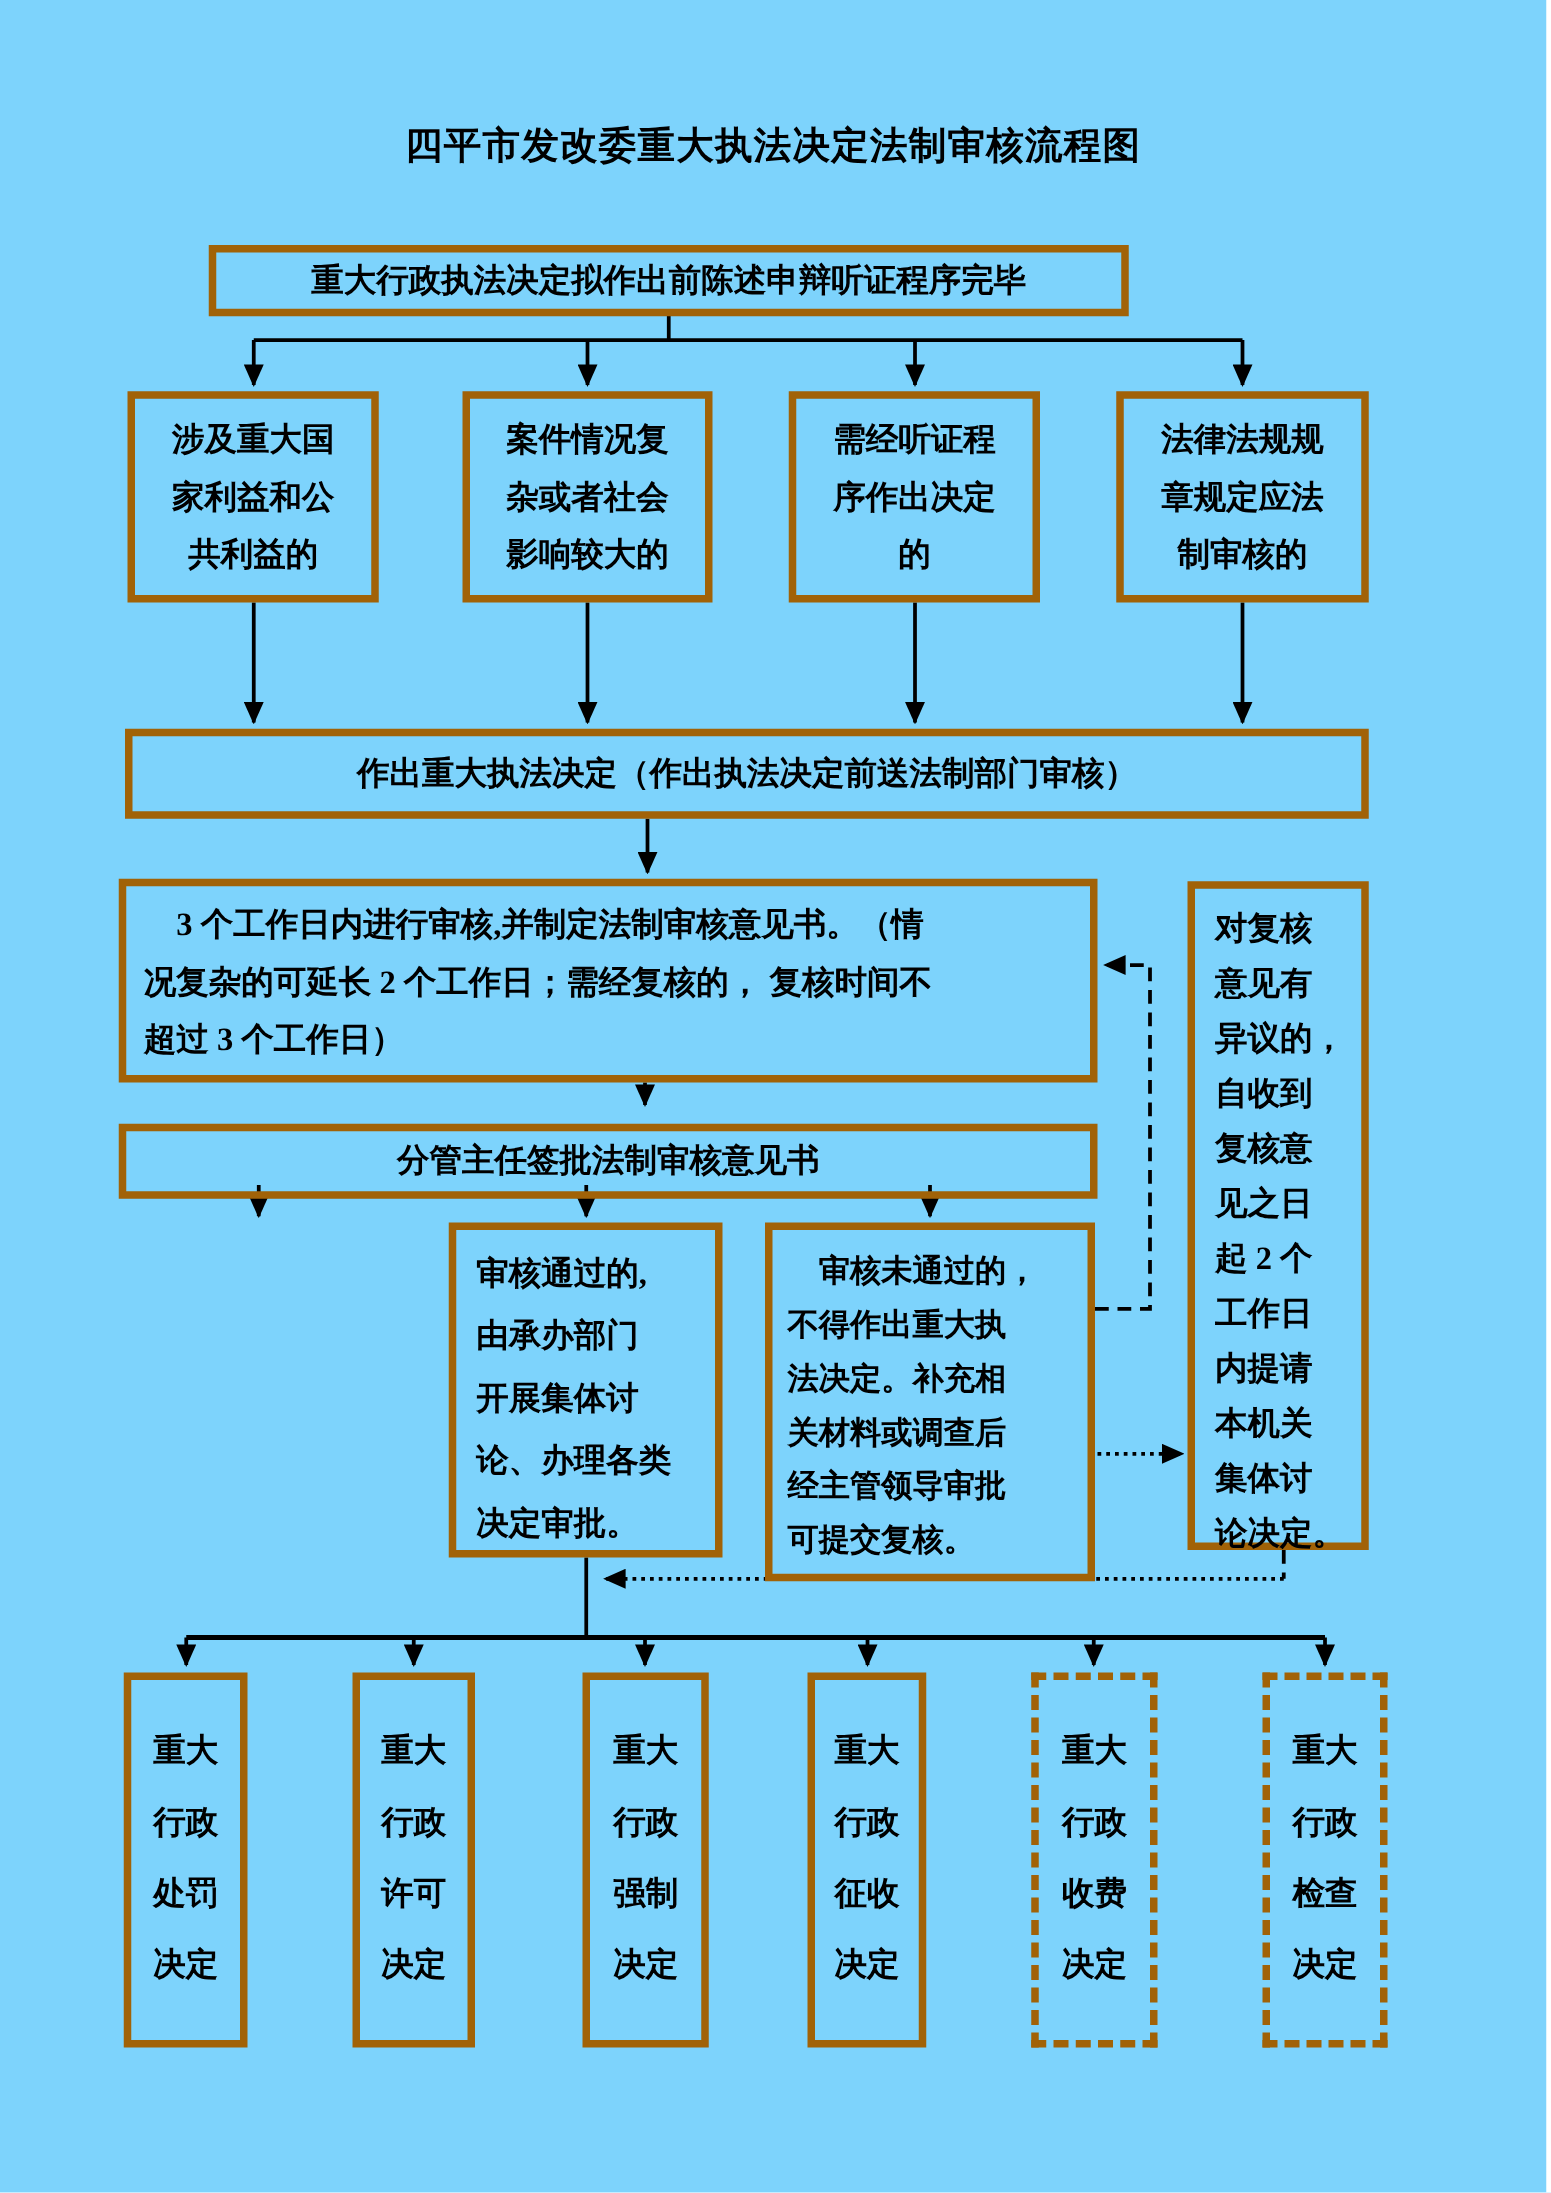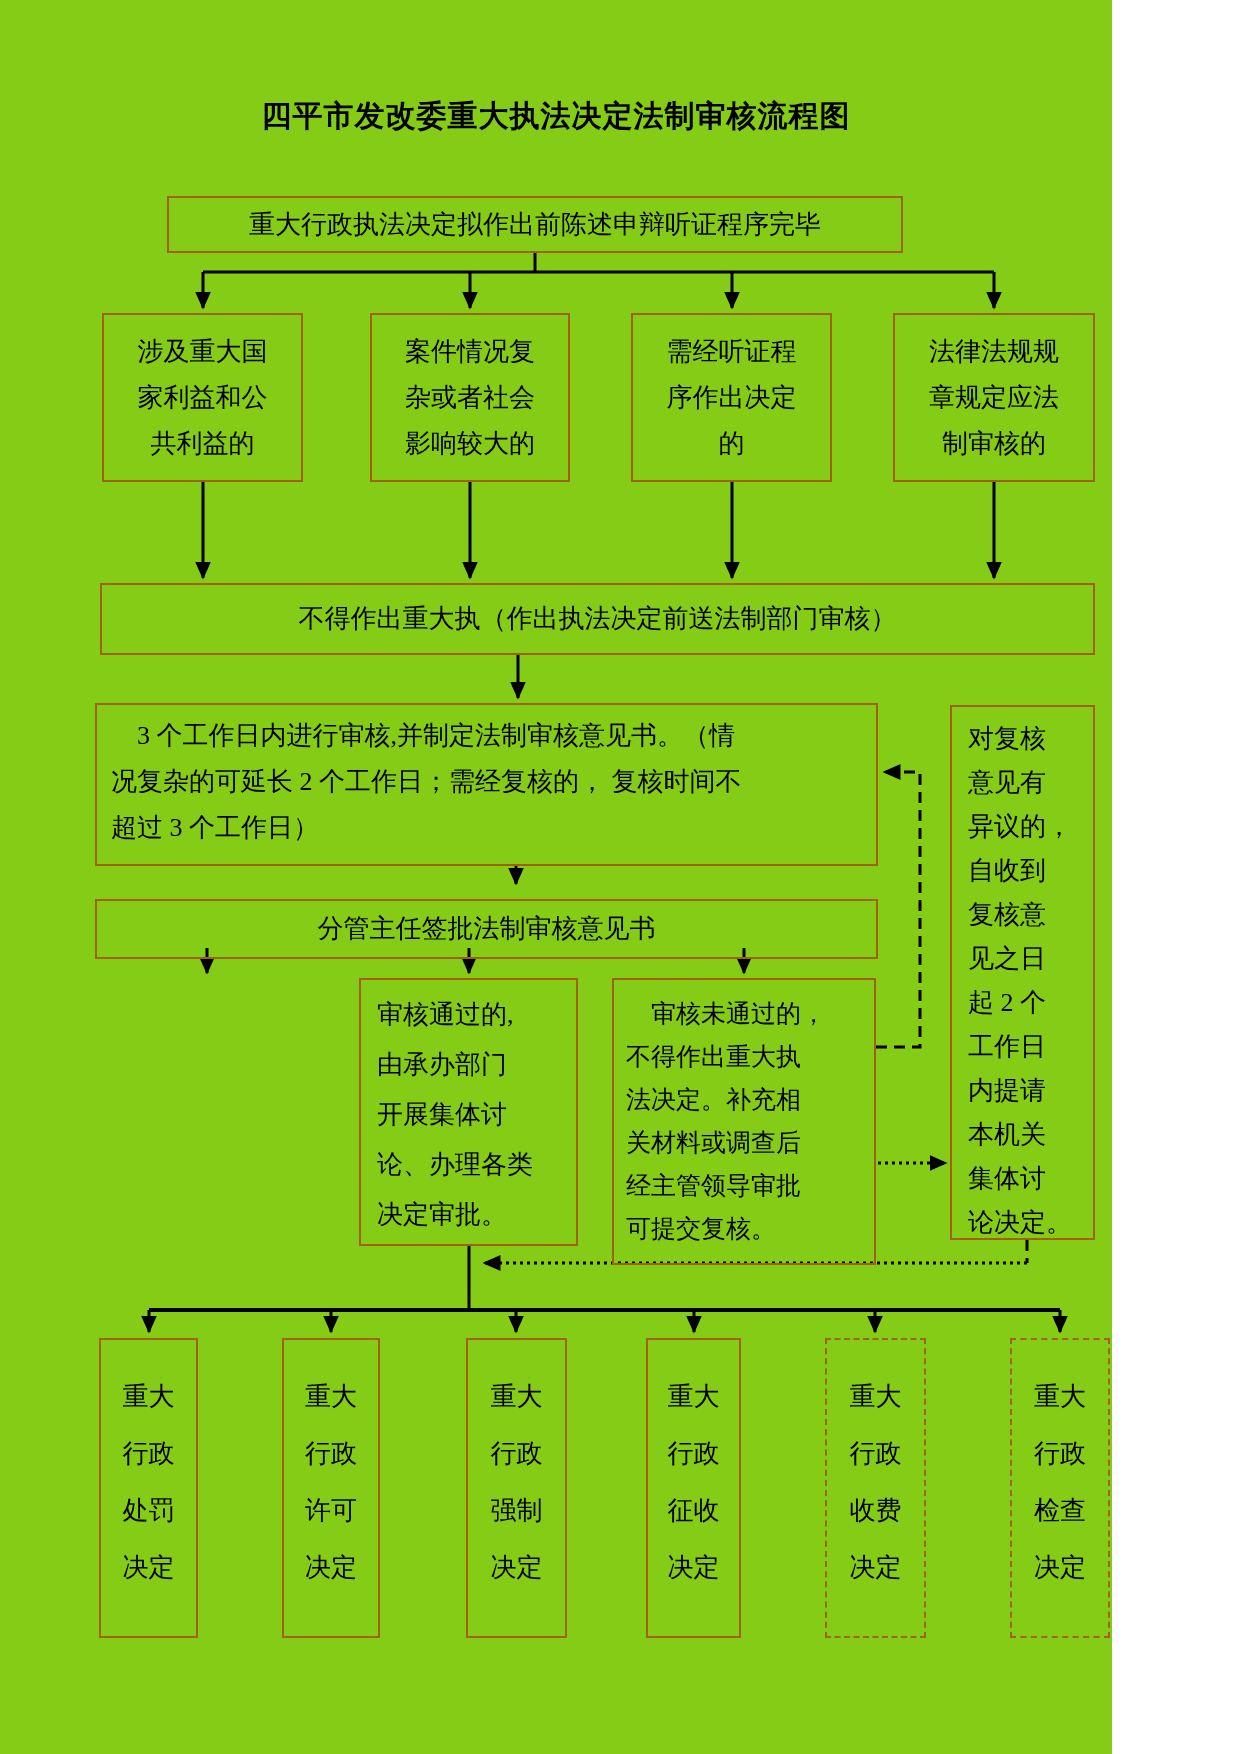--- a/index.html
+++ b/index.html
@@ -1,28 +1,28 @@
 <!DOCTYPE html>
 <html><head>
 <meta charset="utf-8">
 <style>
   html,body{margin:0;padding:0;background:#fff;}
   #canvas{
-    position:relative; width:1112px; height:1754px; background:#84cc16;
+    position:relative; width:1237px; height:1754px; background:#7dd3fc;
     font-family:"Liberation Serif","DejaVu Serif",serif; color:#000;
     overflow:hidden;
   }
   .title{
     position:absolute; left:0; top:96px; width:100%; text-align:center;
     font-family:"Liberation Sans","DejaVu Sans",sans-serif;
     font-size:30px; font-weight:700; letter-spacing:1px;
   }
   .box{
-    position:absolute; border:2px solid #a16207; box-sizing:border-box;
-    white-space:pre-line; font-size:26px; line-height:46px;
+    position:absolute; border:6px solid #a16207; box-sizing:border-box;
+    white-space:pre-line; font-size:26px; line-height:46px;font-weight:bold;
   }
   .center{ display:flex; align-items:center; justify-content:center; text-align:center; }
   .leftpad{ text-align:left; }
   #svg-overlay{ position:absolute; left:0; top:0; width:1241px; height:1754px; pointer-events:none; }
   .dashedborder{ border-style:dashed; }
 </style>
 </head>
 <body>
 
 <div id="canvas">
@@ -78,21 +78,21 @@
   <div class="box center" style="left:370px; top:313px; width:200px; height:169px;">案件情况复
 杂或者社会
 影响较大的</div>
   <div class="box center" style="left:631px; top:313px; width:201px; height:169px;">需经听证程
 序作出决定
 的</div>
   <div class="box center" style="left:893px; top:313px; width:202px; height:169px;">法律法规规
 章规定应法
 制审核的</div>
 
-  <div class="box center" style="left:100px; top:583px; width:995px; height:72px;">不得作出重大执（作出执法决定前送法制部门审核）</div>
+  <div class="box center" style="left:100px; top:583px; width:995px; height:72px;">作出重大执法决定（作出执法决定前送法制部门审核）</div>
 
   <div class="box leftpad" style="left:95px; top:703px; width:783px; height:163px; padding:8px 14px 0 14px; text-indent:26px;">3 个工作日内进行审核,并制定法制审核意见书。（情
 况复杂的可延长 2 个工作日；需经复核的， 复核时间不
 超过 3 个工作日）</div>
 
   <div class="box center" style="left:95px; top:888px; width:783px; height:60px;margin-top:11px;">分管主任签批法制审核意见书</div>
 
   <div class="box leftpad" style="left:359px; top:978px; width:219px; height:268px; line-height:50px; padding:10px 0 0 16px;">审核通过的,
 由承办部门
 开展集体讨

